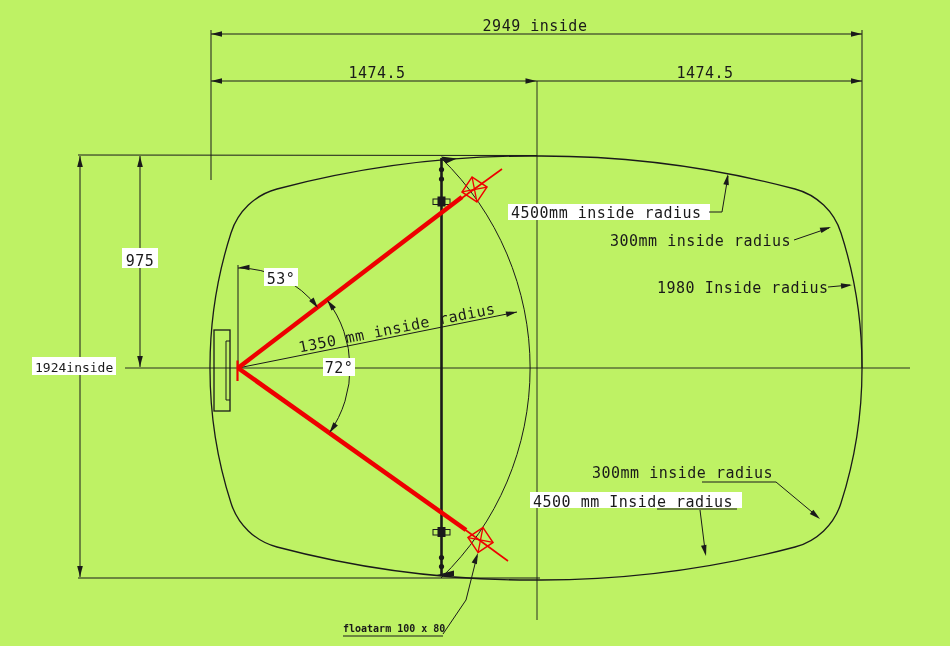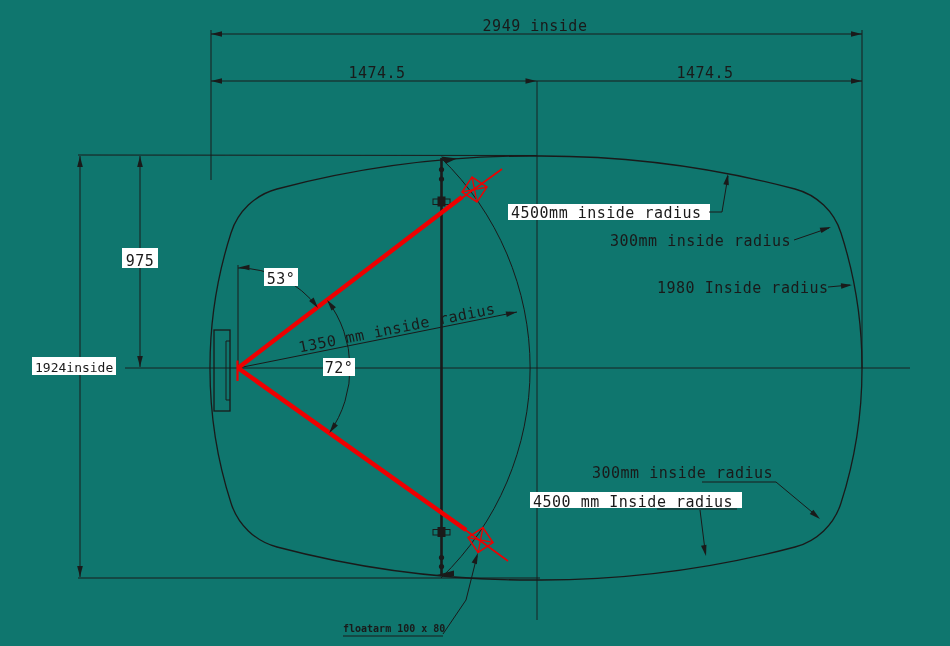--- a/index.html
+++ b/index.html
@@ -1,16 +1,16 @@
 <!DOCTYPE html>
 <html><head>
 <meta charset="utf-8">
 <style>
   html,body{margin:0;padding:0;background:#fff;}
-  #stage{position:relative;width:950px;height:646px;background:#0f766e;overflow:hidden;}
+  #stage{position:relative;width:950px;height:646px;background:#bef264;overflow:hidden;}
   svg{position:absolute;left:0;top:0;}
   text{font-family:"DejaVu Sans Mono", monospace;fill:#1a1a1a;}
   .dimtxt{font-size:15px;letter-spacing:0.5px;}
   .smalltxt{font-size:13px;letter-spacing:0px;}
   .tinytxt{font-size:10px;font-weight:bold;letter-spacing:0px;}
   .blk{stroke:#1a1a1a;fill:none;}
   .thin{stroke-width:1;}
   .med{stroke-width:1.3;}
   .cl{stroke-width:0.9;}
   .red{stroke:#ee0000;fill:none;}

